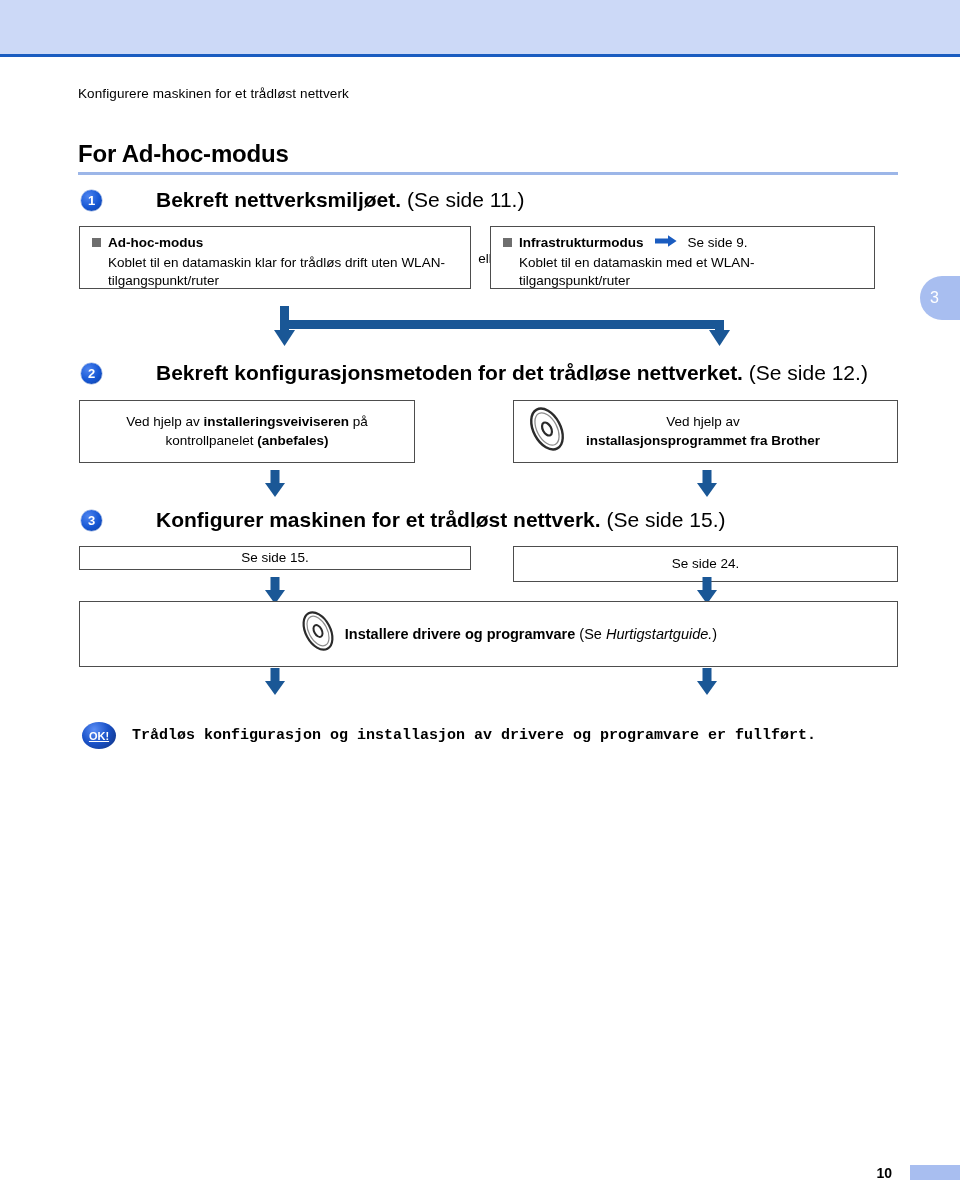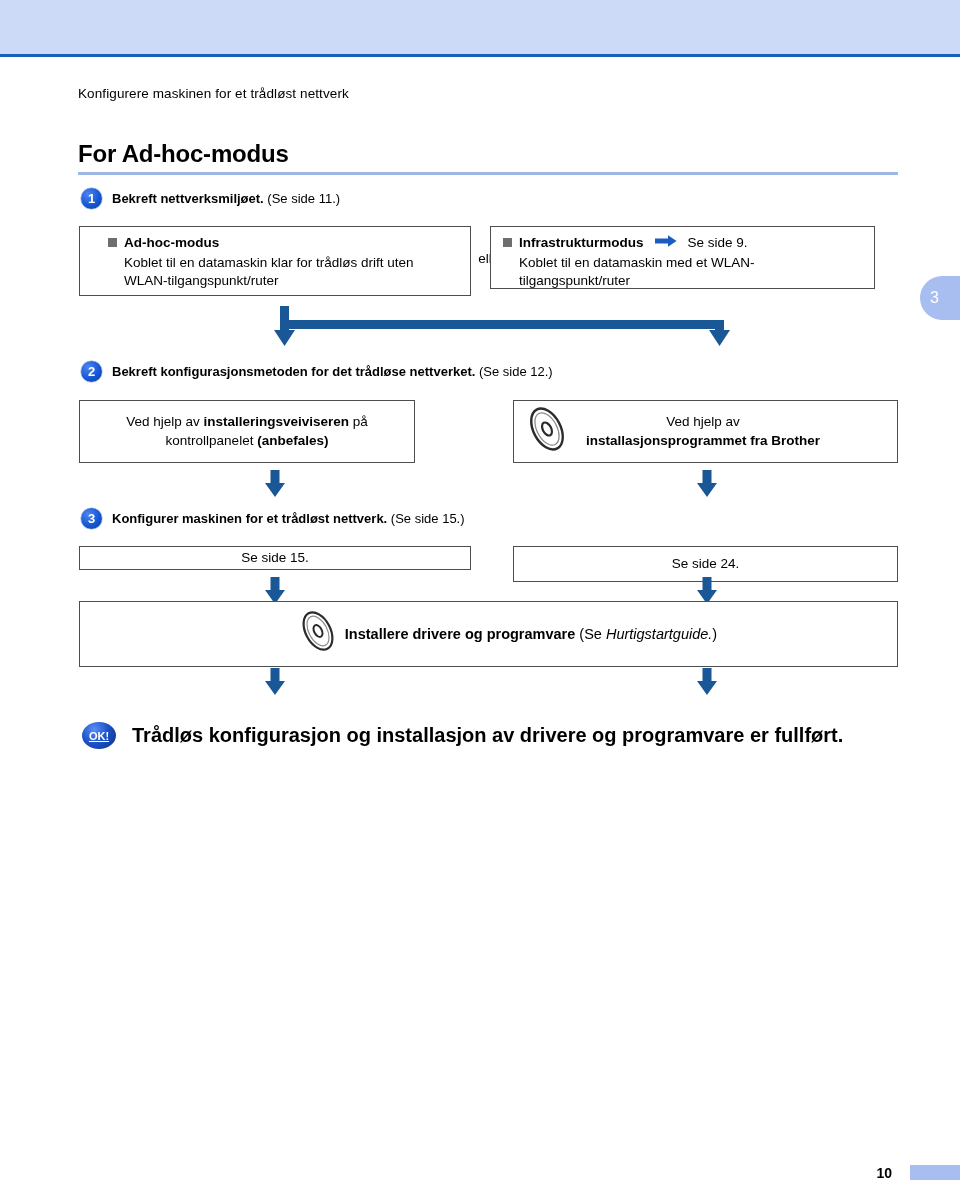--- a/index.html
+++ b/index.html
@@ -106,23 +106,24 @@
     font-size: 13px;
     font-weight: bold;
     display: flex;
     align-items: center;
     justify-content: center;
     line-height: 1;
     flex: none;
     box-shadow: 0 0 0 0.5px #9bb3e0;
   }
   .step-title {
-    font-size: 13px;
+    font-size: 21px;
     font-weight: bold;
     white-space: nowrap;
+    margin-left: 44px;
   }
   .step-title .ref {
     font-weight: normal;
   }
 
   
   .opt-box {
     position: absolute;
     border: 1px solid #4d4d4d;
     box-sizing: border-box;
@@ -200,22 +201,23 @@
     color: #ffffff;
     font-size: 11px;
     font-weight: bold;
     display: flex;
     align-items: center;
     justify-content: center;
     flex: none;
     text-decoration: underline;
   }
   .ok-text {
-    font-size: 20px;
-    font-weight: bold;
+    font-size: 15px;
+    font-weight: bold;
+    font-family: Liberation Mono, monospace;
   }
   .italic { font-style: italic; }
 </style>
 </head>
 <body>
 
 <div class="top-band"></div>
 
 <div class="running-header">Konfigurere maskinen for et trådløst nettverk</div>
 
@@ -227,21 +229,21 @@
 </div>
 
 <div class="step-row" style="left:81px; top:188px;">
   <div class="step-badge">1</div>
   <div class="step-title">
     <span>Bekreft nettverksmiljøet.</span>
     <span class="ref">(Se side 11.)</span>
   </div>
 </div>
 
-<div class="opt-box" style="left:79px; top:226px; width:392px; height:70px; padding:8px 28px;">
+<div class="opt-box" style="left:79px; top:226px; width:392px; height:63px; padding:8px 12px;">
   <div class="bullet-line">
     <span class="sq-bullet"></span>
     <span>Ad-hoc-modus</span>
   </div>
   <div class="opt-body" style="margin-left:16px; margin-top:4px; max-width:360px;">Koblet til en datamaskin klar for trådløs drift uten WLAN-tilgangspunkt/ruter</div>
 </div>
 
 <div class="eller-label" style="left:471px; top:251px; width:40px;">eller</div>
 
 <div class="opt-box" style="left:490px; top:226px; width:385px; height:63px; padding:8px 12px;">

